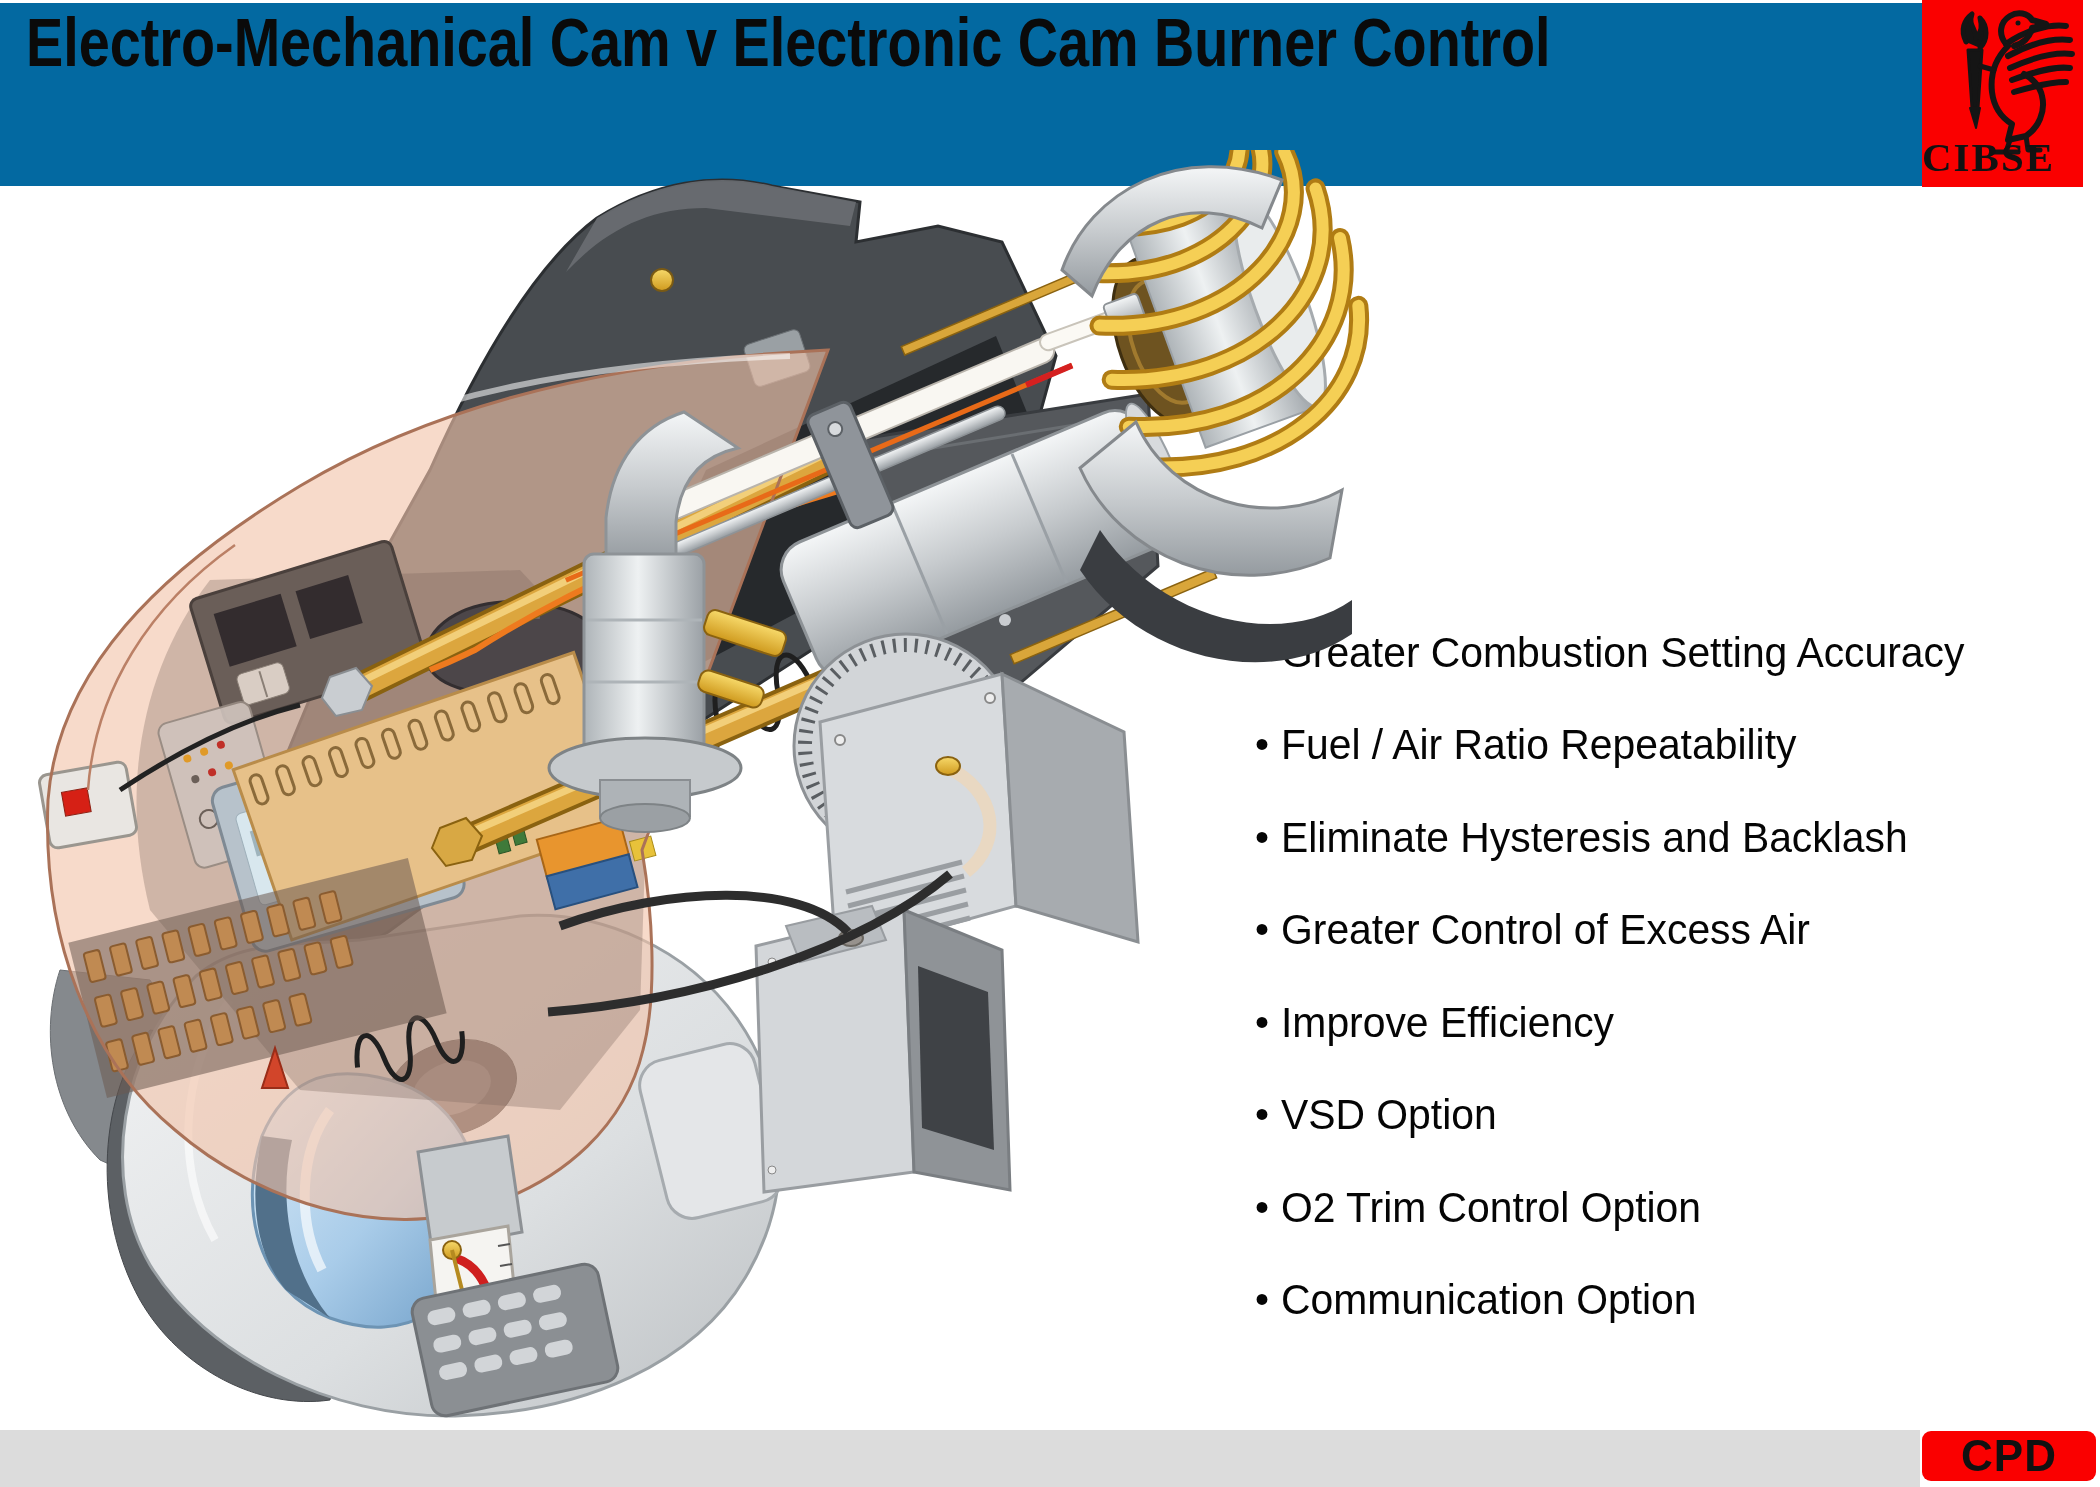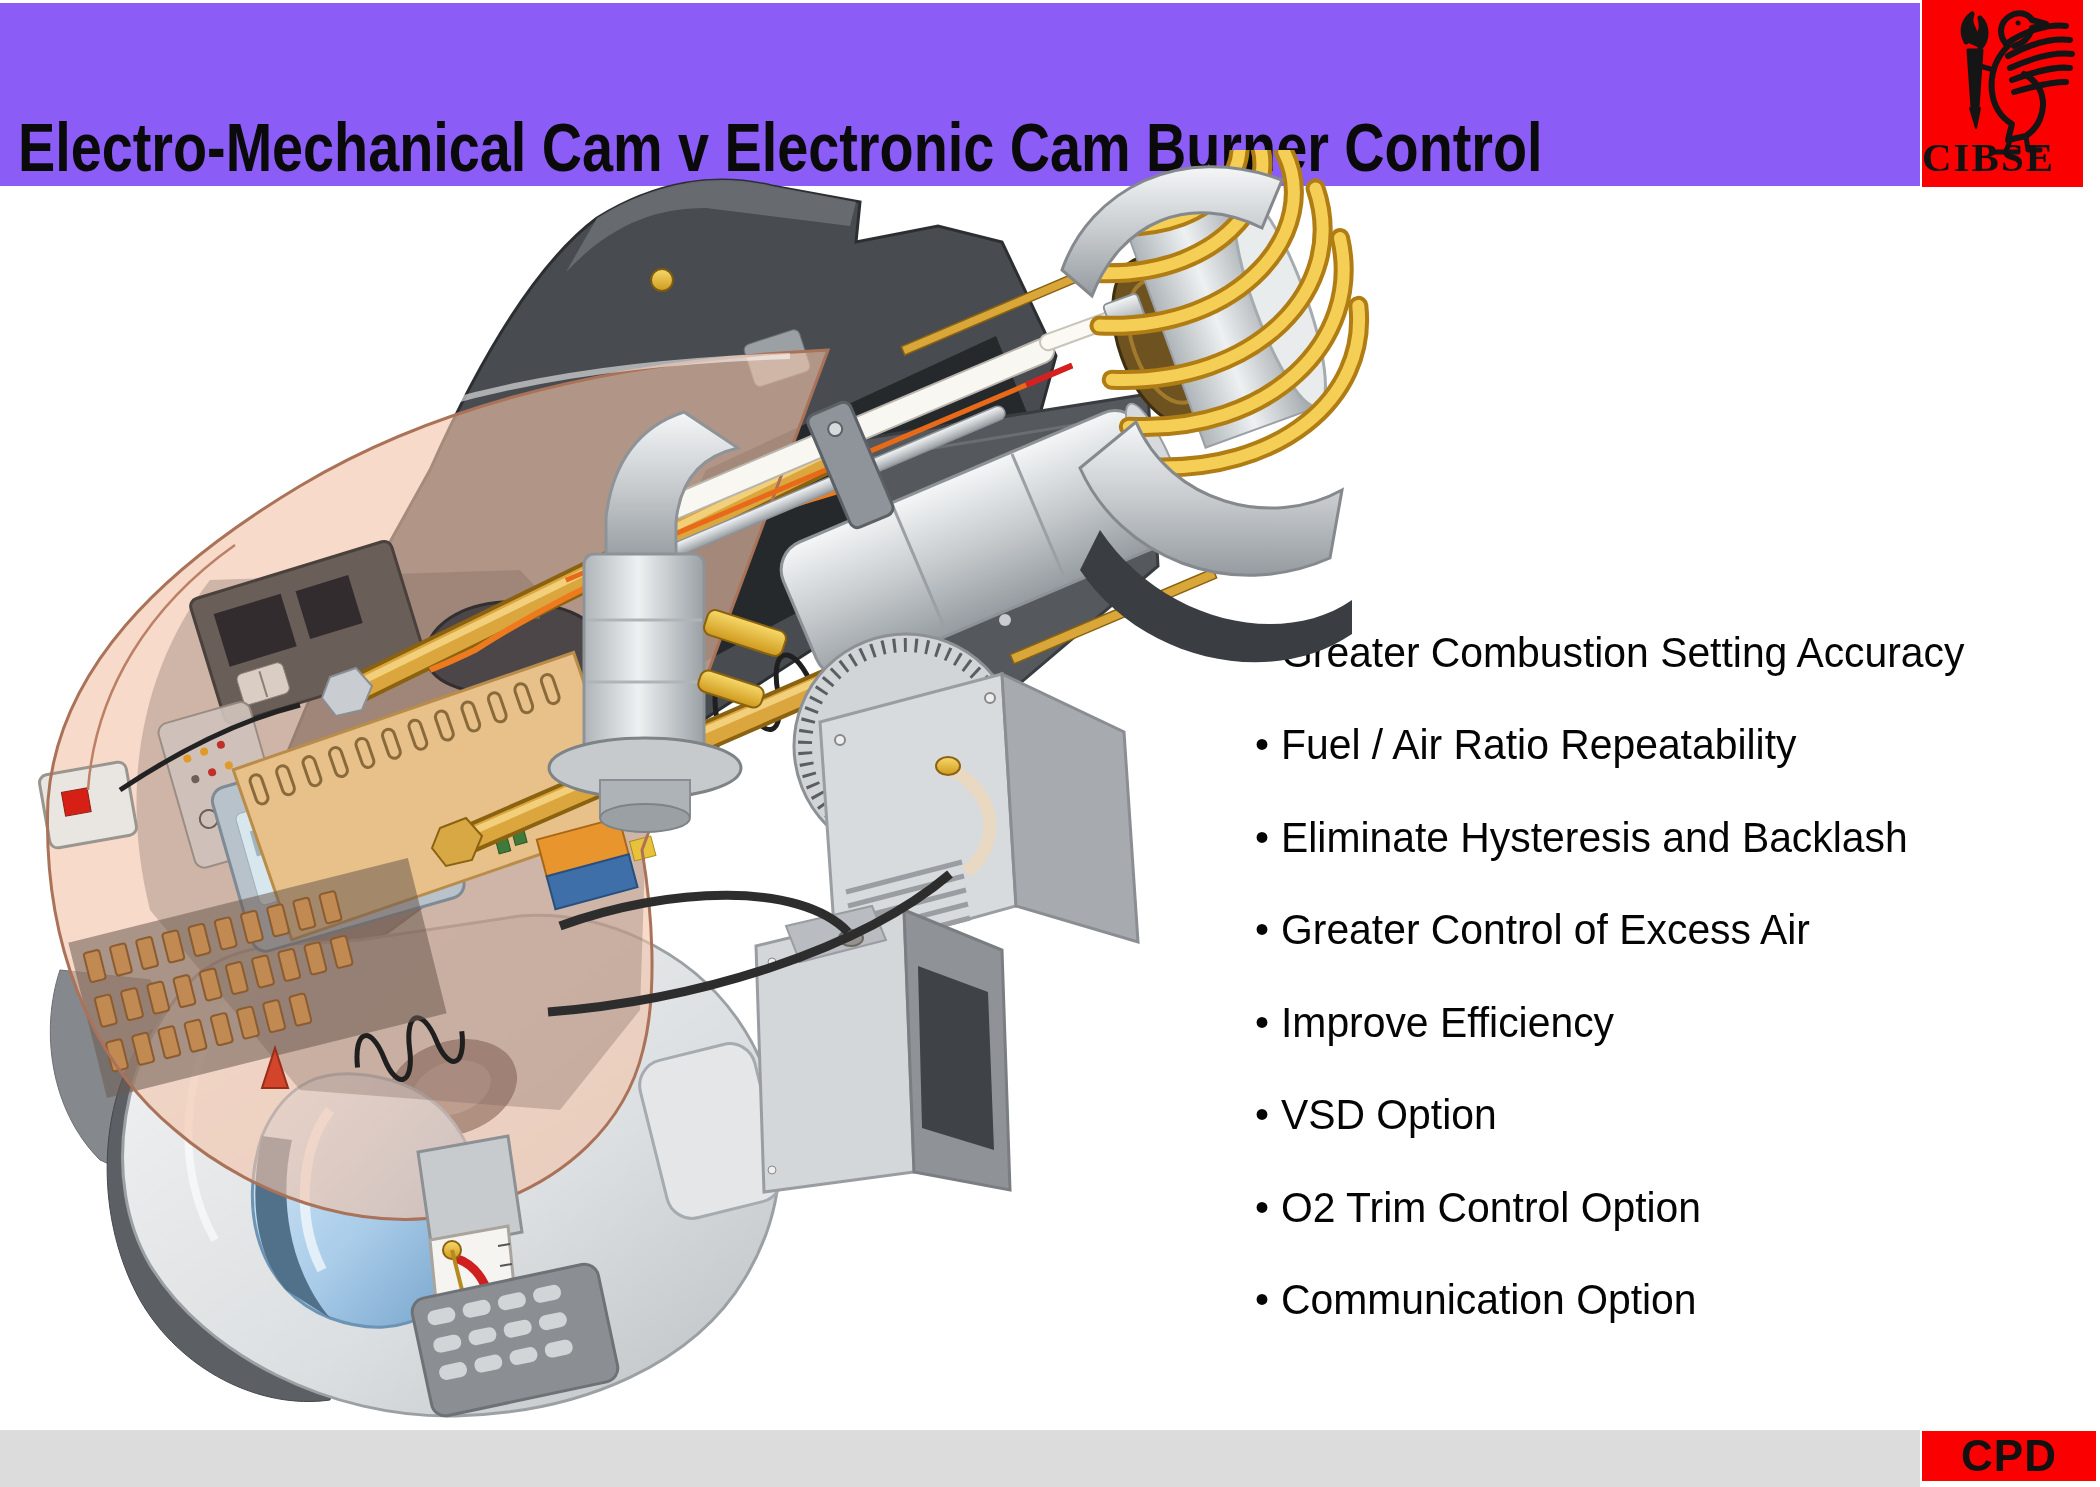--- a/index.html
+++ b/index.html
@@ -1,36 +1,36 @@
 <!DOCTYPE html>
 <html><head>
 <meta charset="utf-8">
 <style>
   html,body{margin:0;padding:0;background:#ffffff;}
   #page{position:relative;width:2100px;height:1487px;background:#ffffff;overflow:hidden;
         font-family:"Liberation Sans", sans-serif;}
   
-  #header-bar{position:absolute;left:0;top:3px;width:1920px;height:183px;background:#8b5cf6;
-              display:flex;align-items:flex-end;}
+  #header-bar{position:absolute;left:0;top:3px;width:1920px;height:183px;background:#0369a1;
+              display:flex;align-items:flex-start;padding-left:8px;}
   #page-title{font-size:68px;font-weight:bold;color:#0a0a0a;white-space:nowrap;
               padding-left:22px;transform:scaleX(0.82);transform-origin:left center;letter-spacing:0;}
   
   #logo-block{position:absolute;left:1922px;top:0;width:161px;height:187px;background:#fa0000;}
   #logo-word{position:absolute;left:0;bottom:6px;width:100%;
              font-family:"Liberation Serif", serif;font-weight:bold;font-size:41px;color:#121212;
              letter-spacing:2px;}
   
   #bullets{position:absolute;left:1255px;top:606px;margin:0;padding:0;list-style:none;}
   #bullets li{height:92.5px;display:flex;align-items:center;font-size:43px;color:#050505;}
   #bullets .dot{width:26px;font-size:40px;}
   #bullets .btxt{white-space:nowrap;transform:scaleX(0.95);transform-origin:left center;}
   
   #footer-bar{position:absolute;left:0;top:1430px;width:1920px;height:57px;background:#dcdcdc;}
   #cpd-block{position:absolute;left:1922px;top:1431px;width:174px;height:50px;background:#fa0000;
-             display:flex;align-items:center;justify-content:center;}
+             display:flex;align-items:center;justify-content:center;border-radius:9px;}
   #cpd-label{font-size:44px;font-weight:bold;color:#111;letter-spacing:1px;}
   #art{position:absolute;left:0;top:150px;}
 </style>
 </head>
 <body>
 <div id="page">
 
 <div id="header-bar">
   <div id="page-title">Electro-Mechanical Cam v Electronic Cam Burner Control</div>
 </div>

